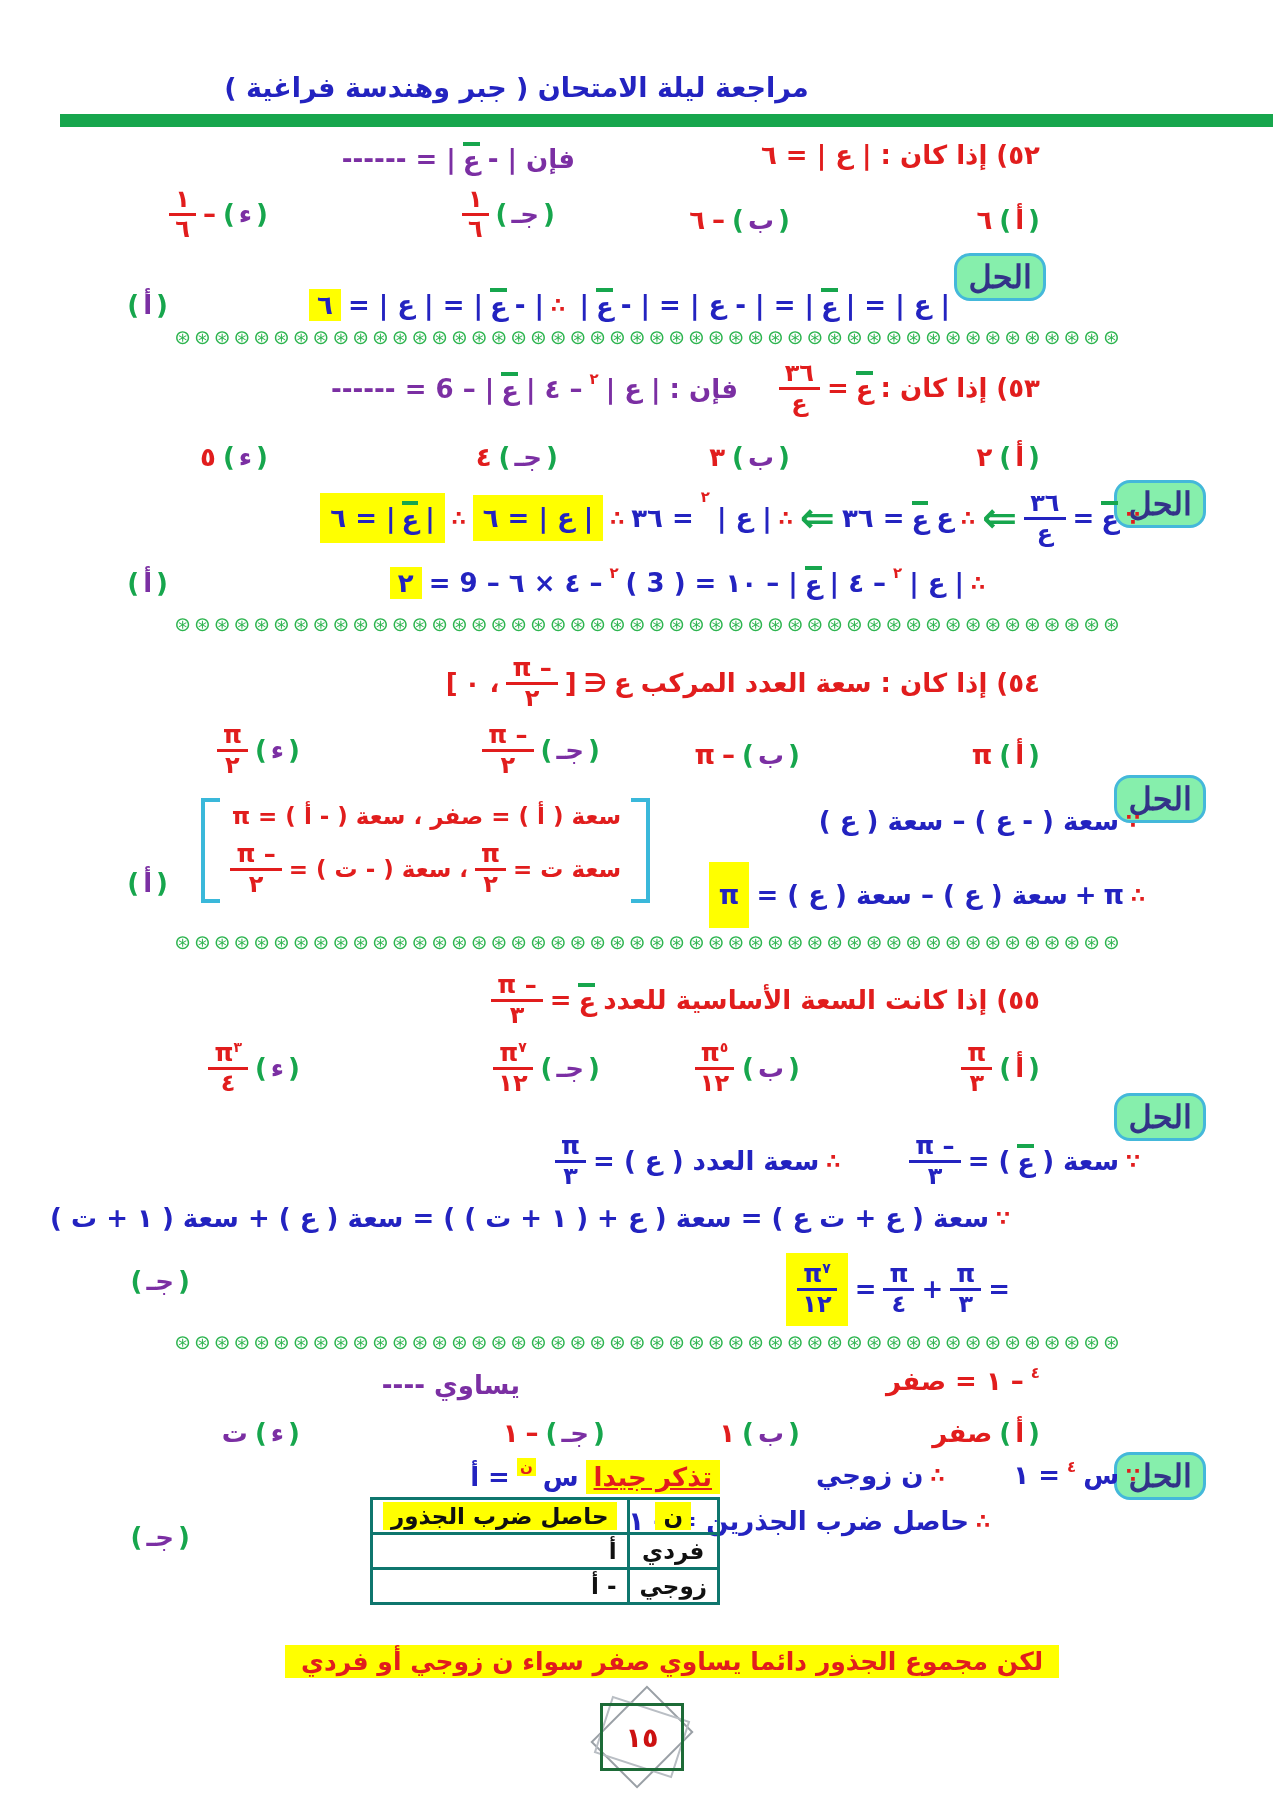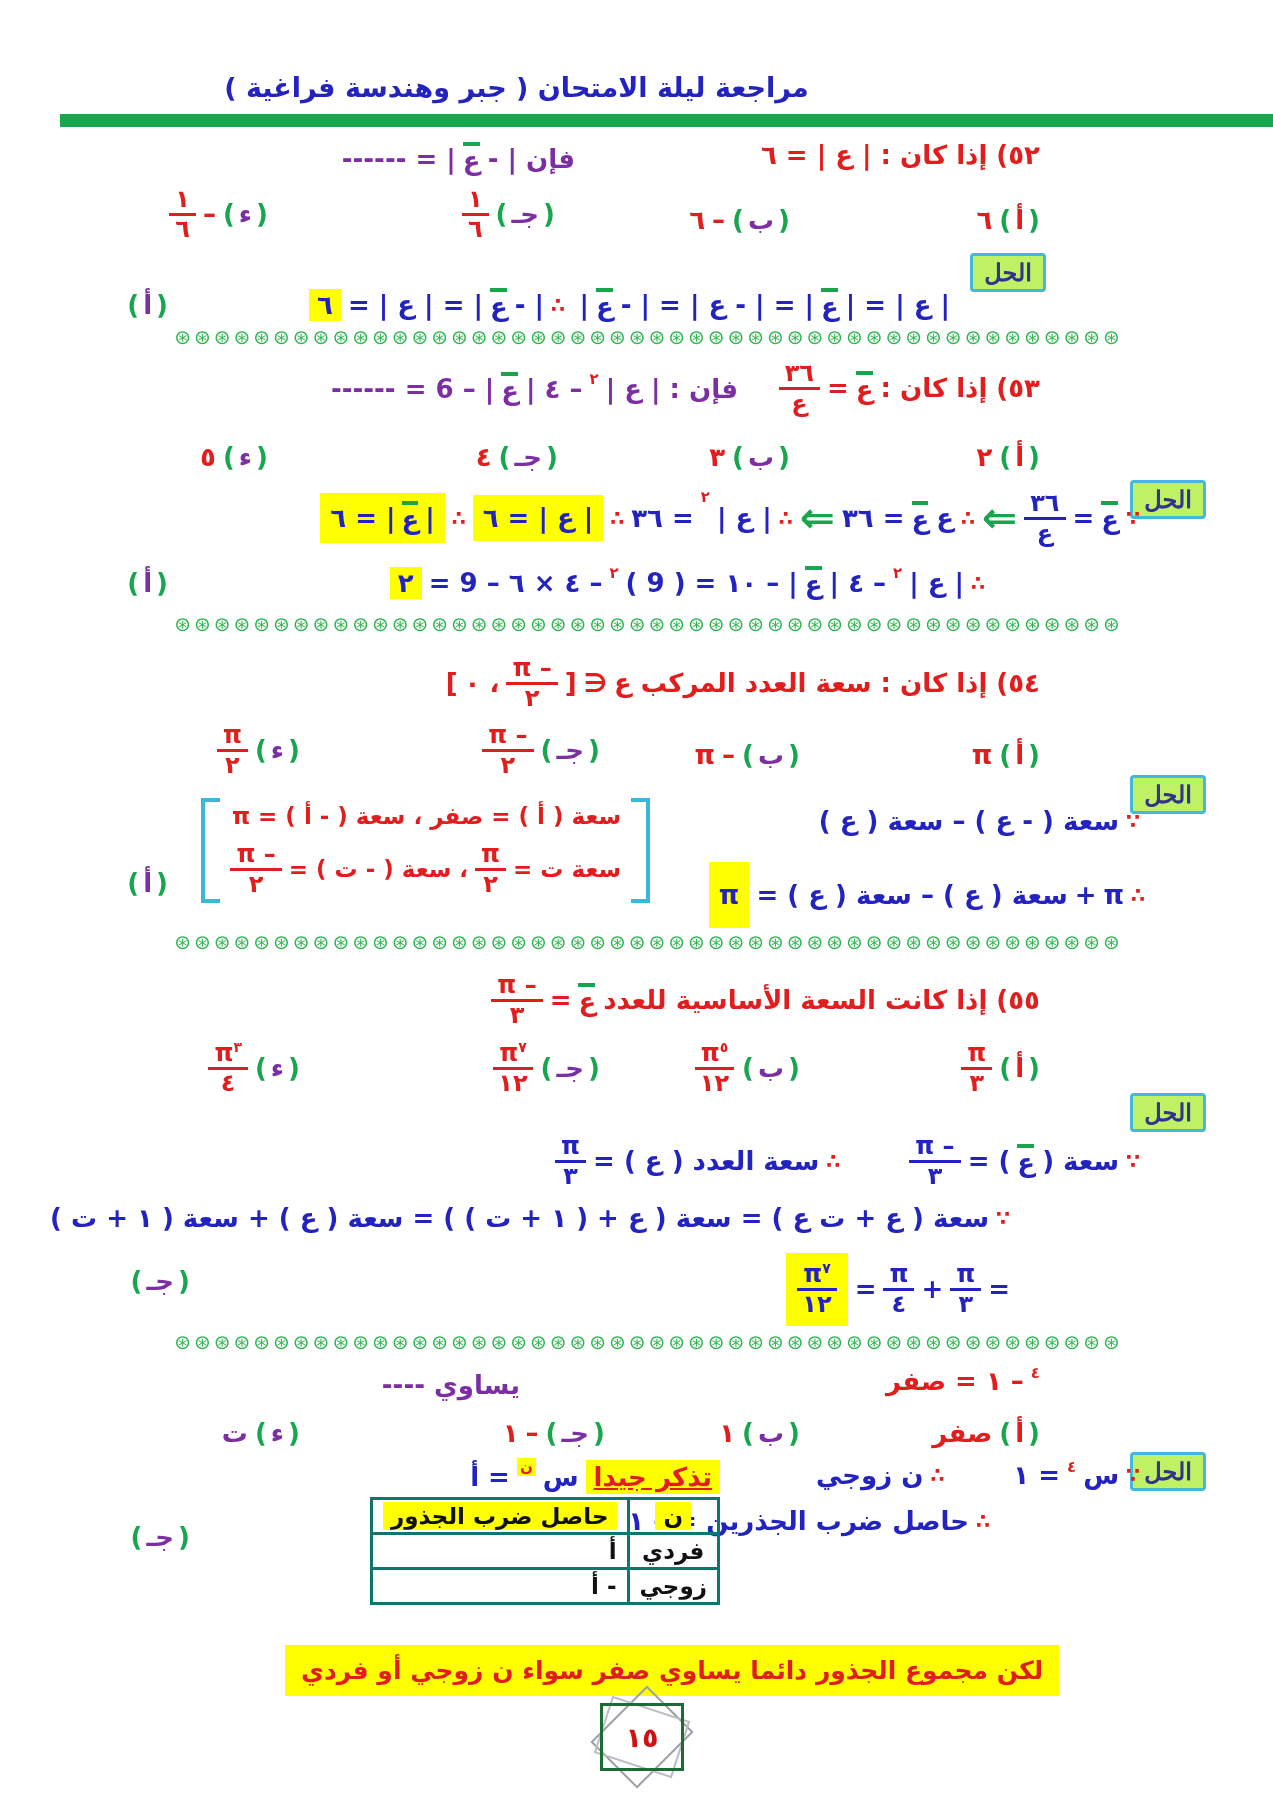--- a/index.html
+++ b/index.html
@@ -16,39 +16,39 @@
   .ov::before{content:"";position:absolute;top:0;left:0;right:1px;height:4px;background:#17a64d;}
   .fr{display:inline-flex;flex-direction:column;align-items:center;line-height:1.12;font-size:24px;}
   .fr .fn{padding:0 6px;border-bottom:3px solid currentColor;}
   .fr .fd{padding:0 6px;}
   .ltr{direction:ltr;unicode-bidi:isolate;}
   .fn sup{font-size:14px;line-height:1;}
   .sp{font-size:15px;align-self:flex-start;margin-top:-2px;}
   .hl{background:#ffff00;padding:1px 8px;}
   .hlbox{background:#ffff00;padding:8px 10px;display:inline-flex;direction:rtl;align-items:center;gap:6px;}
   .hltall{background:#ffff00;padding:18px 10px;}
-  .badge{position:absolute;background:#bef264;border:3px solid #44b8da;border-radius:4px;
-         color:#333388;font-size:24px;padding:2px 11px;font-family:"DejaVu Serif","Liberation Serif",serif;}
+  .badge{position:absolute;background:#86efac;border:3px solid #44b8da;border-radius:16px;
+         color:#333388;font-size:32px;padding:2px 11px;font-family:"DejaVu Serif","Liberation Serif",serif;}
   .sep{position:absolute;left:50px;right:26px;color:#2db44f;font-size:20px;letter-spacing:3px;
        overflow:hidden;white-space:nowrap;text-align:center;font-weight:normal;}
   .arrow{color:#17a64d;font-size:42px;line-height:1;}
   .optl{display:inline-flex;direction:ltr;gap:4px;}
   .par{color:#17a64d;}
   .wgap{width:55px;}
   .bracketblock{position:absolute;display:flex;direction:rtl;gap:10px;align-items:stretch;}
   .cbr{width:15px;}
   .cbr-r{border-right:4px solid #3ab8da;border-top:4px solid #3ab8da;border-bottom:4px solid #3ab8da;}
   .cbr-l{border-left:4px solid #3ab8da;border-top:4px solid #3ab8da;border-bottom:4px solid #3ab8da;}
   .blines{display:flex;flex-direction:column;gap:12px;padding:5px 2px;}
   .bline{display:flex;direction:rtl;align-items:center;gap:7px;font-size:23px;}
   .remember{background:#ffff00;color:#e11d1d;text-decoration:underline;padding:2px 8px;}
   .qtable{position:absolute;border-collapse:collapse;direction:rtl;color:#111;font-size:23px;}
   .qtable td{border:3px solid #0f766e;padding:3px 10px;text-align:center;}
   .qtable .valcell{text-align:right;padding-left:90px;}
-  .ynote{position:absolute;background:#ffff00;color:#e11d1d;font-size:25px;padding:11px 16px;}
+  .ynote{position:absolute;background:#ffff00;color:#e11d1d;font-size:25px;padding:2px 16px;}
   .emblem{position:absolute;left:597px;top:1697px;width:90px;height:80px;}
   .emblem .erect{position:absolute;top:6px;bottom:6px;left:3px;right:3px;border:3px solid #1d6b37;}
   .emblem .ed1{position:absolute;top:0;bottom:0;left:12px;right:12px;border:2px solid #9aa0a6;transform:rotate(45deg);}
   .emblem .ed2{position:absolute;top:10px;bottom:10px;left:4px;right:4px;border:2px solid #b9bec4;transform:rotate(18deg);}
   .emblem .num{position:absolute;top:0;left:0;right:0;bottom:0;display:flex;align-items:center;
                justify-content:center;color:#cc1212;font-size:27px;}
 </style>
 </head>
 <body>
 
@@ -210,21 +210,21 @@
       <span class="ov">ع</span>
       <span>| = ٦</span>
     </span>
   </div>
   <div class="row blue" style="top:566px;right:288px;">
     <span class="th">∴</span>
     <span>| ع |</span>
     <span class="sp red">٢</span>
     <span>– ٤ |</span>
     <span class="ov">ع</span>
-    <span>| – ١٠ = ( 9 )</span>
+    <span>| – ١٠ = ( 3 )</span>
     <span class="sp red">٢</span>
     <span>– ٤ × ٦ – 9 =</span>
     <span class="hl">٢</span>
   </div>
   <div class="row" style="top:568px;right:1105px;">
     <span class="optl">
         <span class="par">(</span>
         <span class="purple">أ</span>
         <span class="par">)</span>
       </span>

